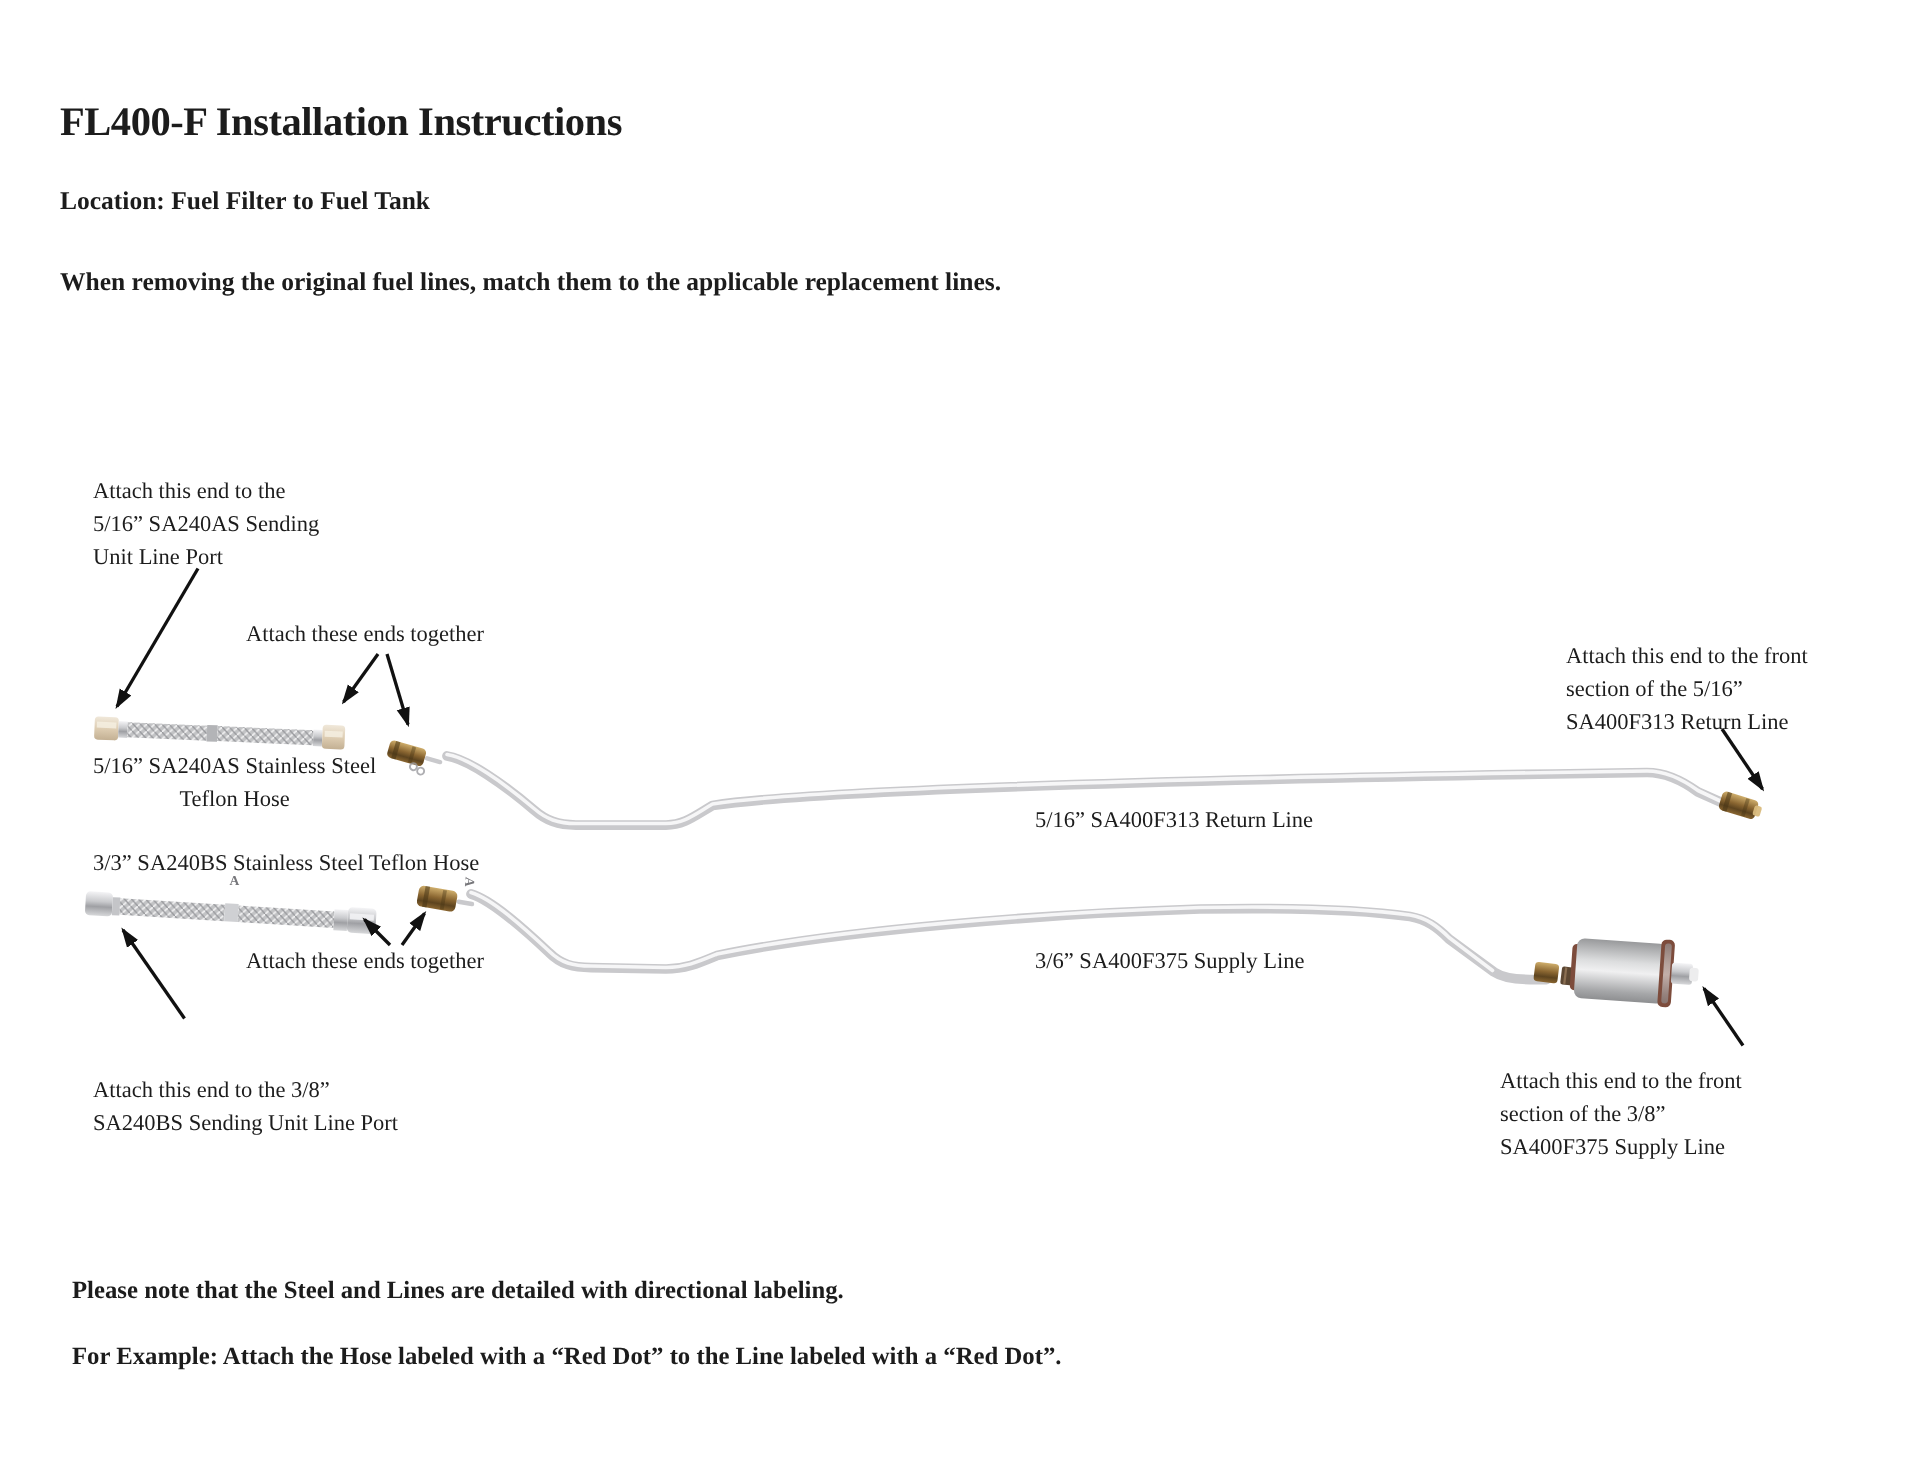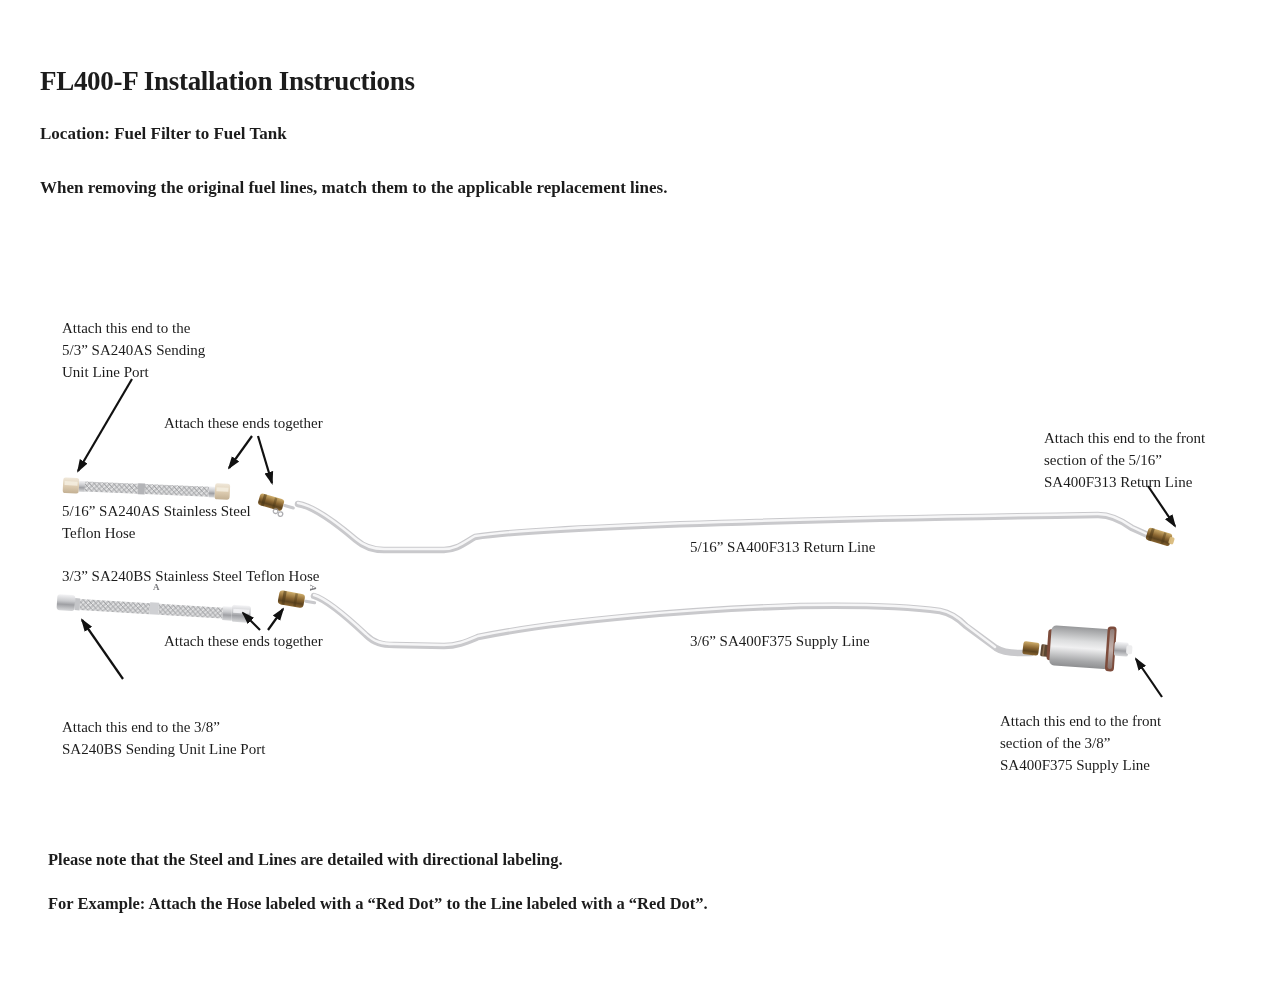--- a/index.html
+++ b/index.html
@@ -143,26 +143,26 @@
     <path class="arrow" d="M1162 697 L1136 659" marker-end="url(#ah)"></path>
   </svg>
 
   <div class="abs title" style="left:40px; top:66px;">FL400-F Installation Instructions</div>
 
   <div class="abs h2" style="left:40px; top:124px;">Location: Fuel Filter to Fuel Tank</div>
 
   <div class="abs h2" style="left:40px; top:178px;">When removing the original fuel lines, match them to the applicable replacement lines.</div>
 
   <div class="abs ann" style="left:62px; top:317px;">Attach this end to the
-5/3” SA240AS Sending
+5/16” SA240AS Sending
 Unit Line Port</div>
 
   <div class="abs ann" style="left:164px; top:412px;">Attach these ends together</div>
 
-  <div class="abs ann" style="left:62px; top:500px;">5/16” SA240AS Stainless Steel
+  <div class="abs ann" style="left:62px; top:500px;text-align:center;">5/16” SA240AS Stainless Steel
 Teflon Hose</div>
 
   <div class="abs ann" style="left:690px; top:536px;">5/16” SA400F313 Return Line</div>
 
   <div class="abs ann" style="left:1044px; top:427px;">Attach this end to the front
 section of the 5/16”
 SA400F313 Return Line</div>
 
   <div class="abs ann" style="left:62px; top:565px;">3/3” SA240BS Stainless Steel Teflon Hose</div>
 

